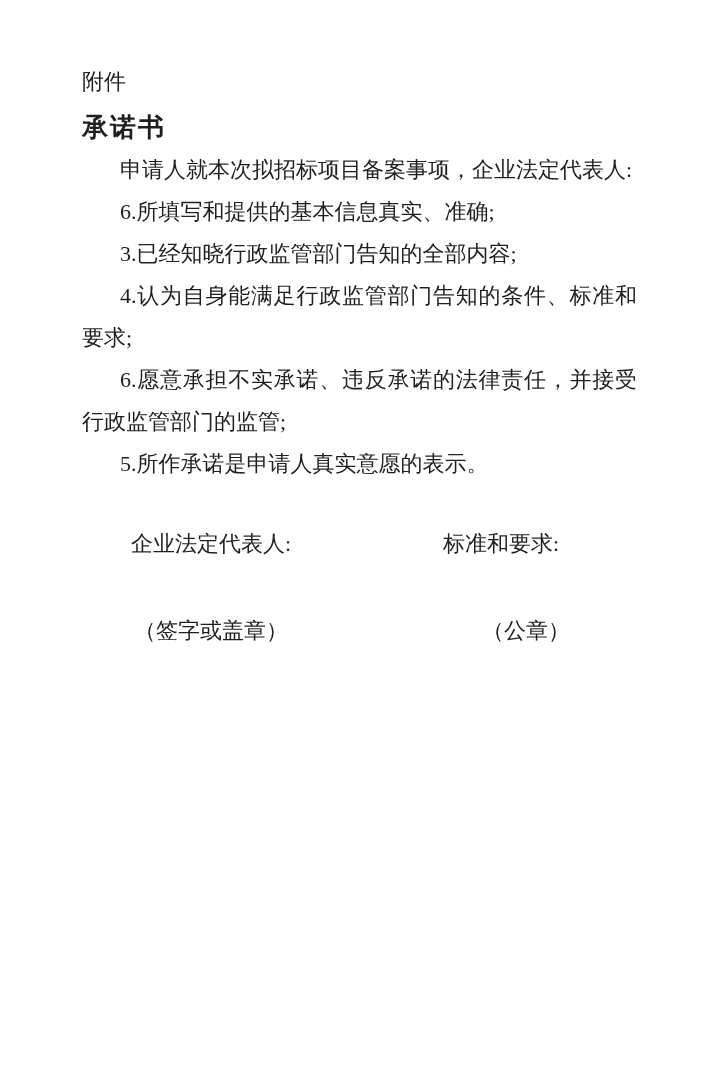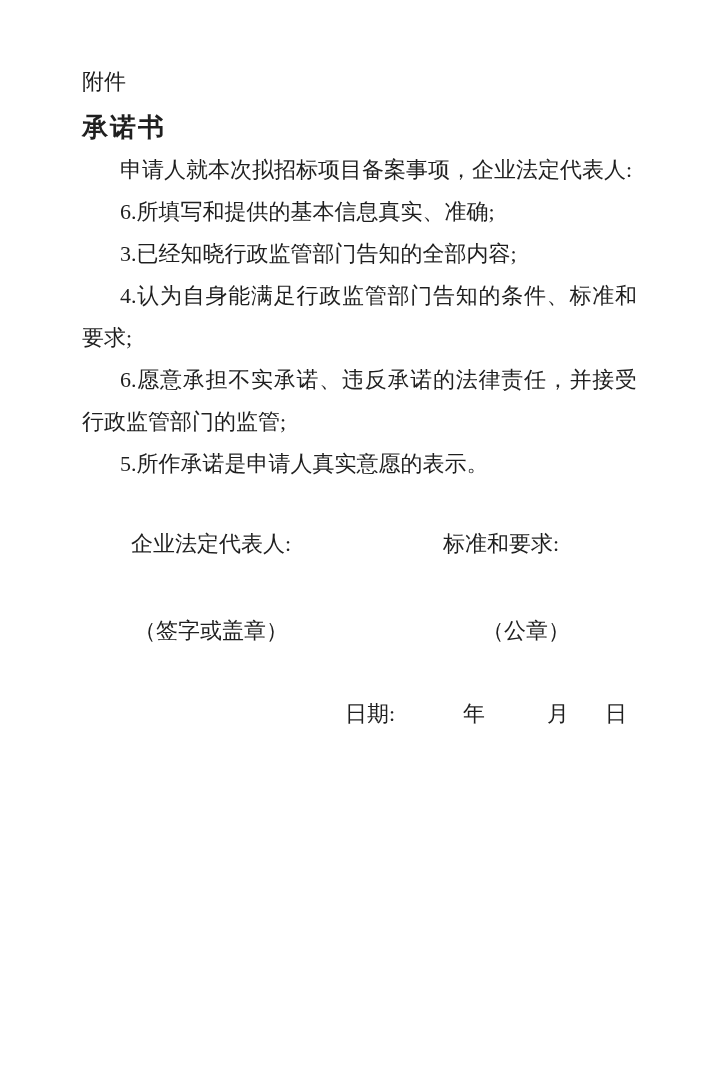--- a/index.html
+++ b/index.html
@@ -85,20 +85,14 @@
   <div class="sig-row row-a">
     <span class="pos-legal">企业法定代表人:</span>
     <span class="pos-company">标准和要求:</span>
   </div>
 
   <div class="sig-row row-b">
     <span class="pos-sign">（签字或盖章）</span>
     <span class="pos-seal">（公章）</span>
   </div>
 
-  <div class="sig-row row-c">
-    <span class="pos-date">日期:</span>
-    <span class="pos-year">年</span>
-    <span class="pos-month">月</span>
-    <span class="pos-day">日</span>
-  </div>
 
 </div>
 
 </body></html>

